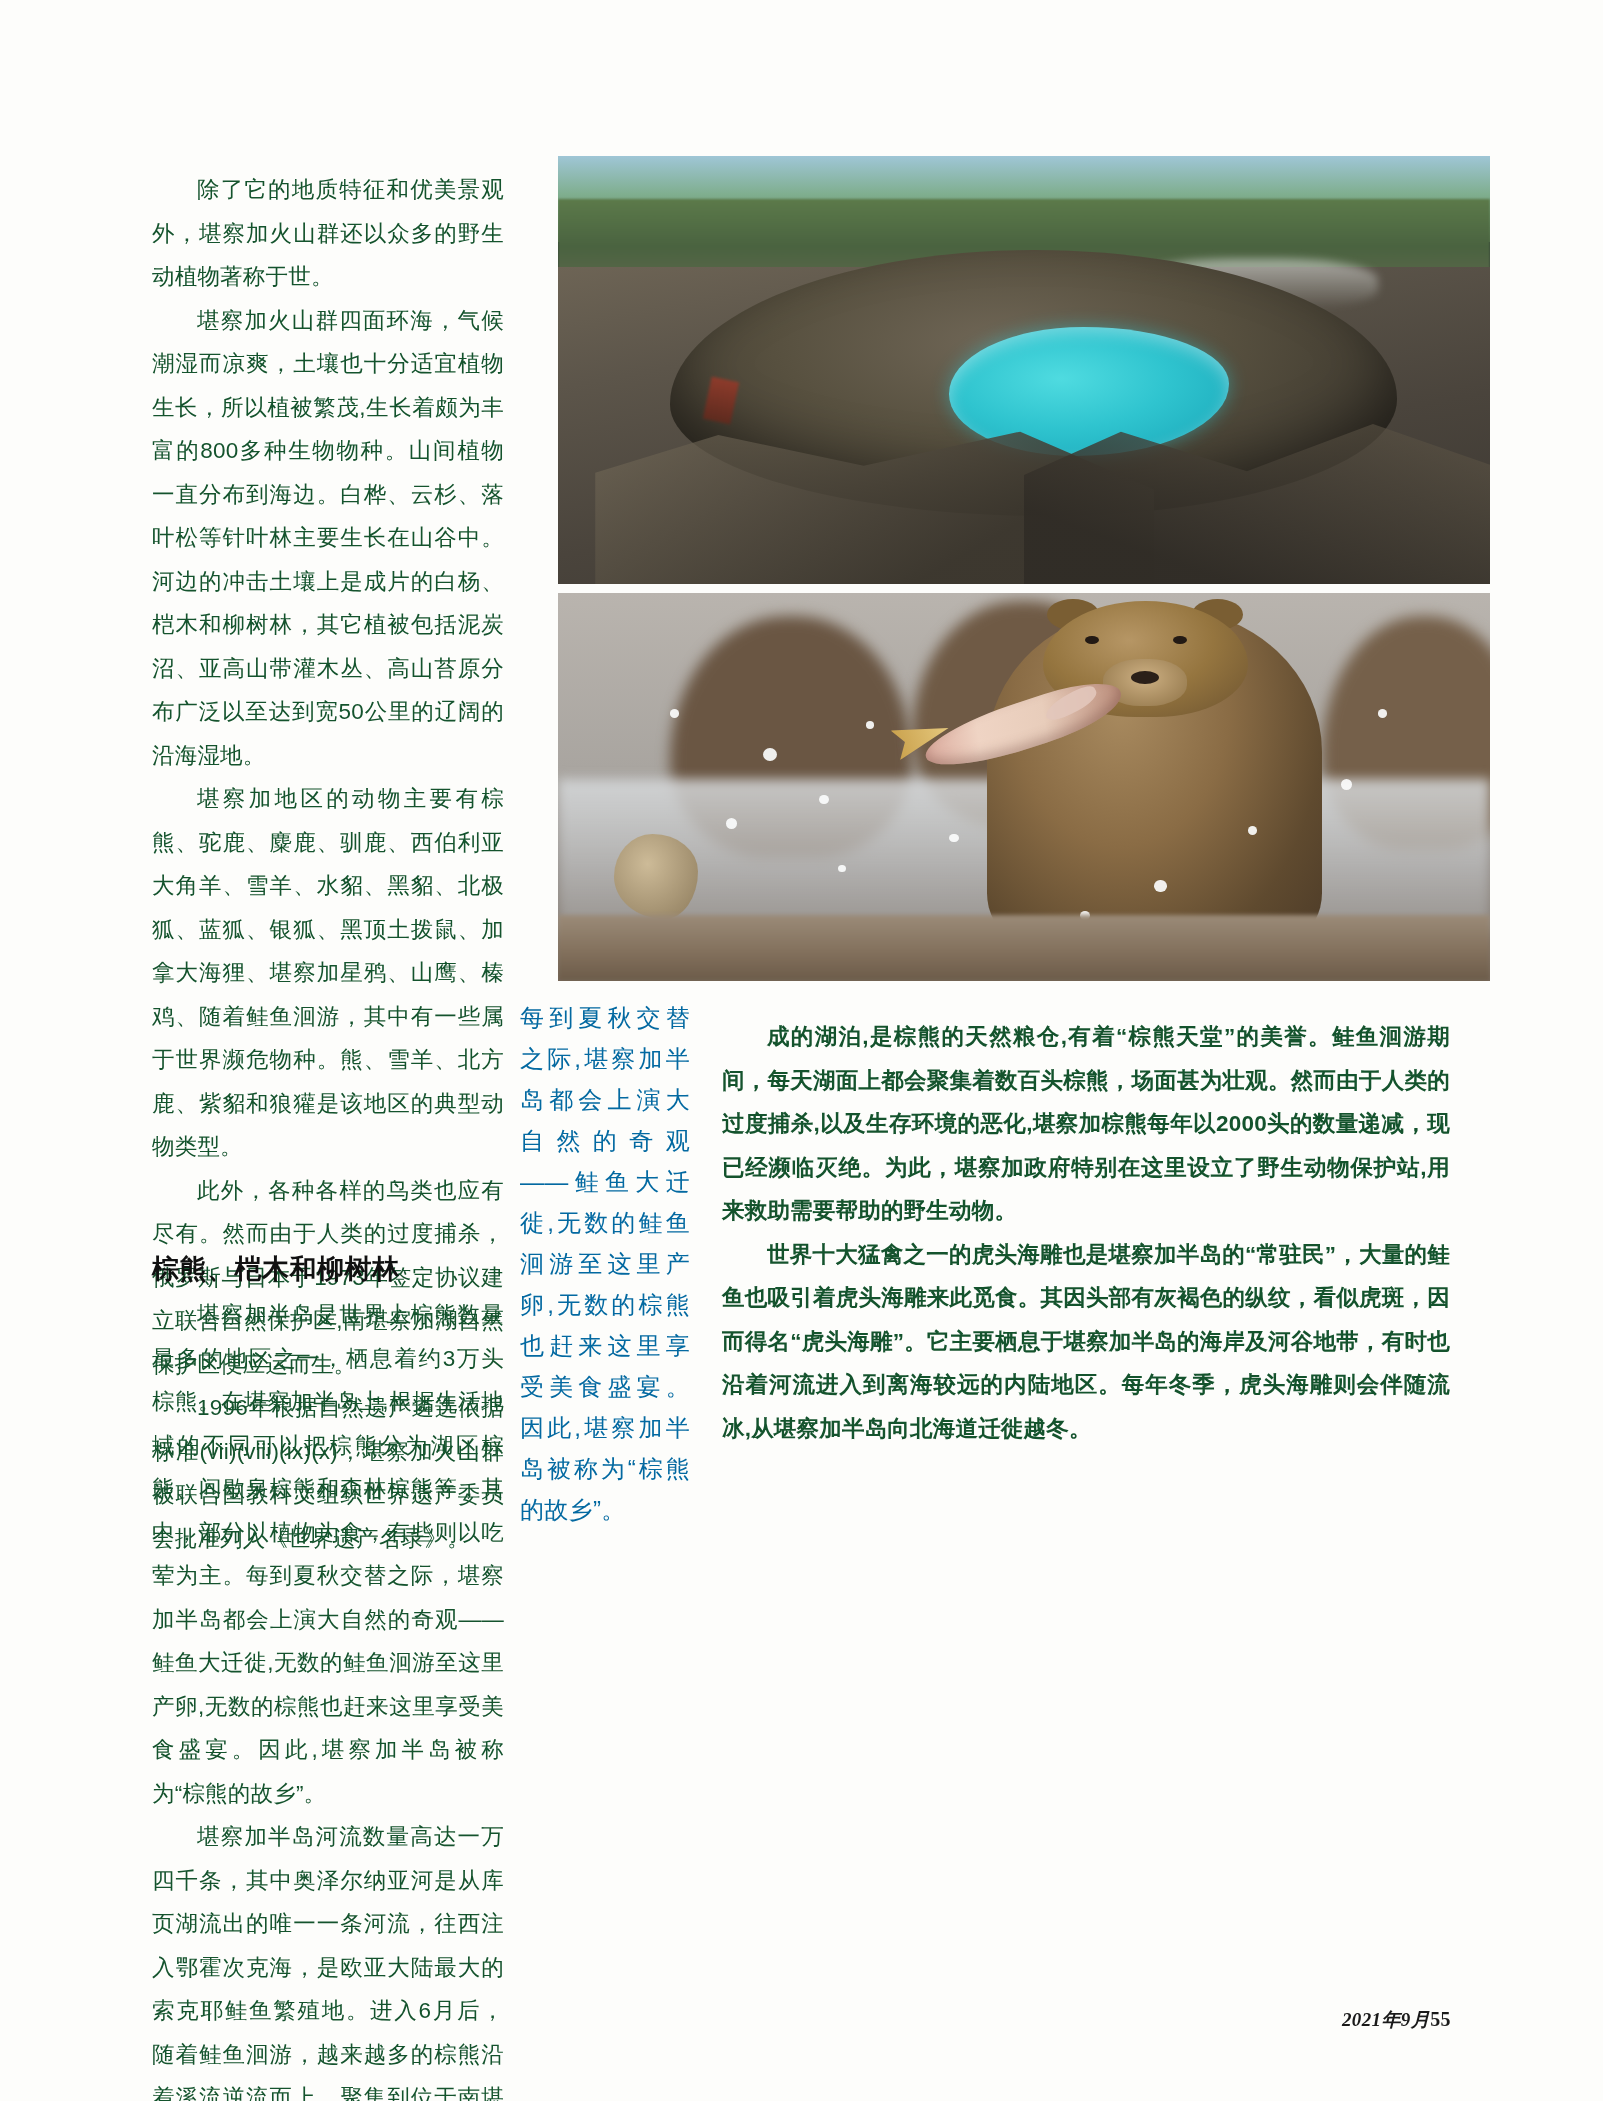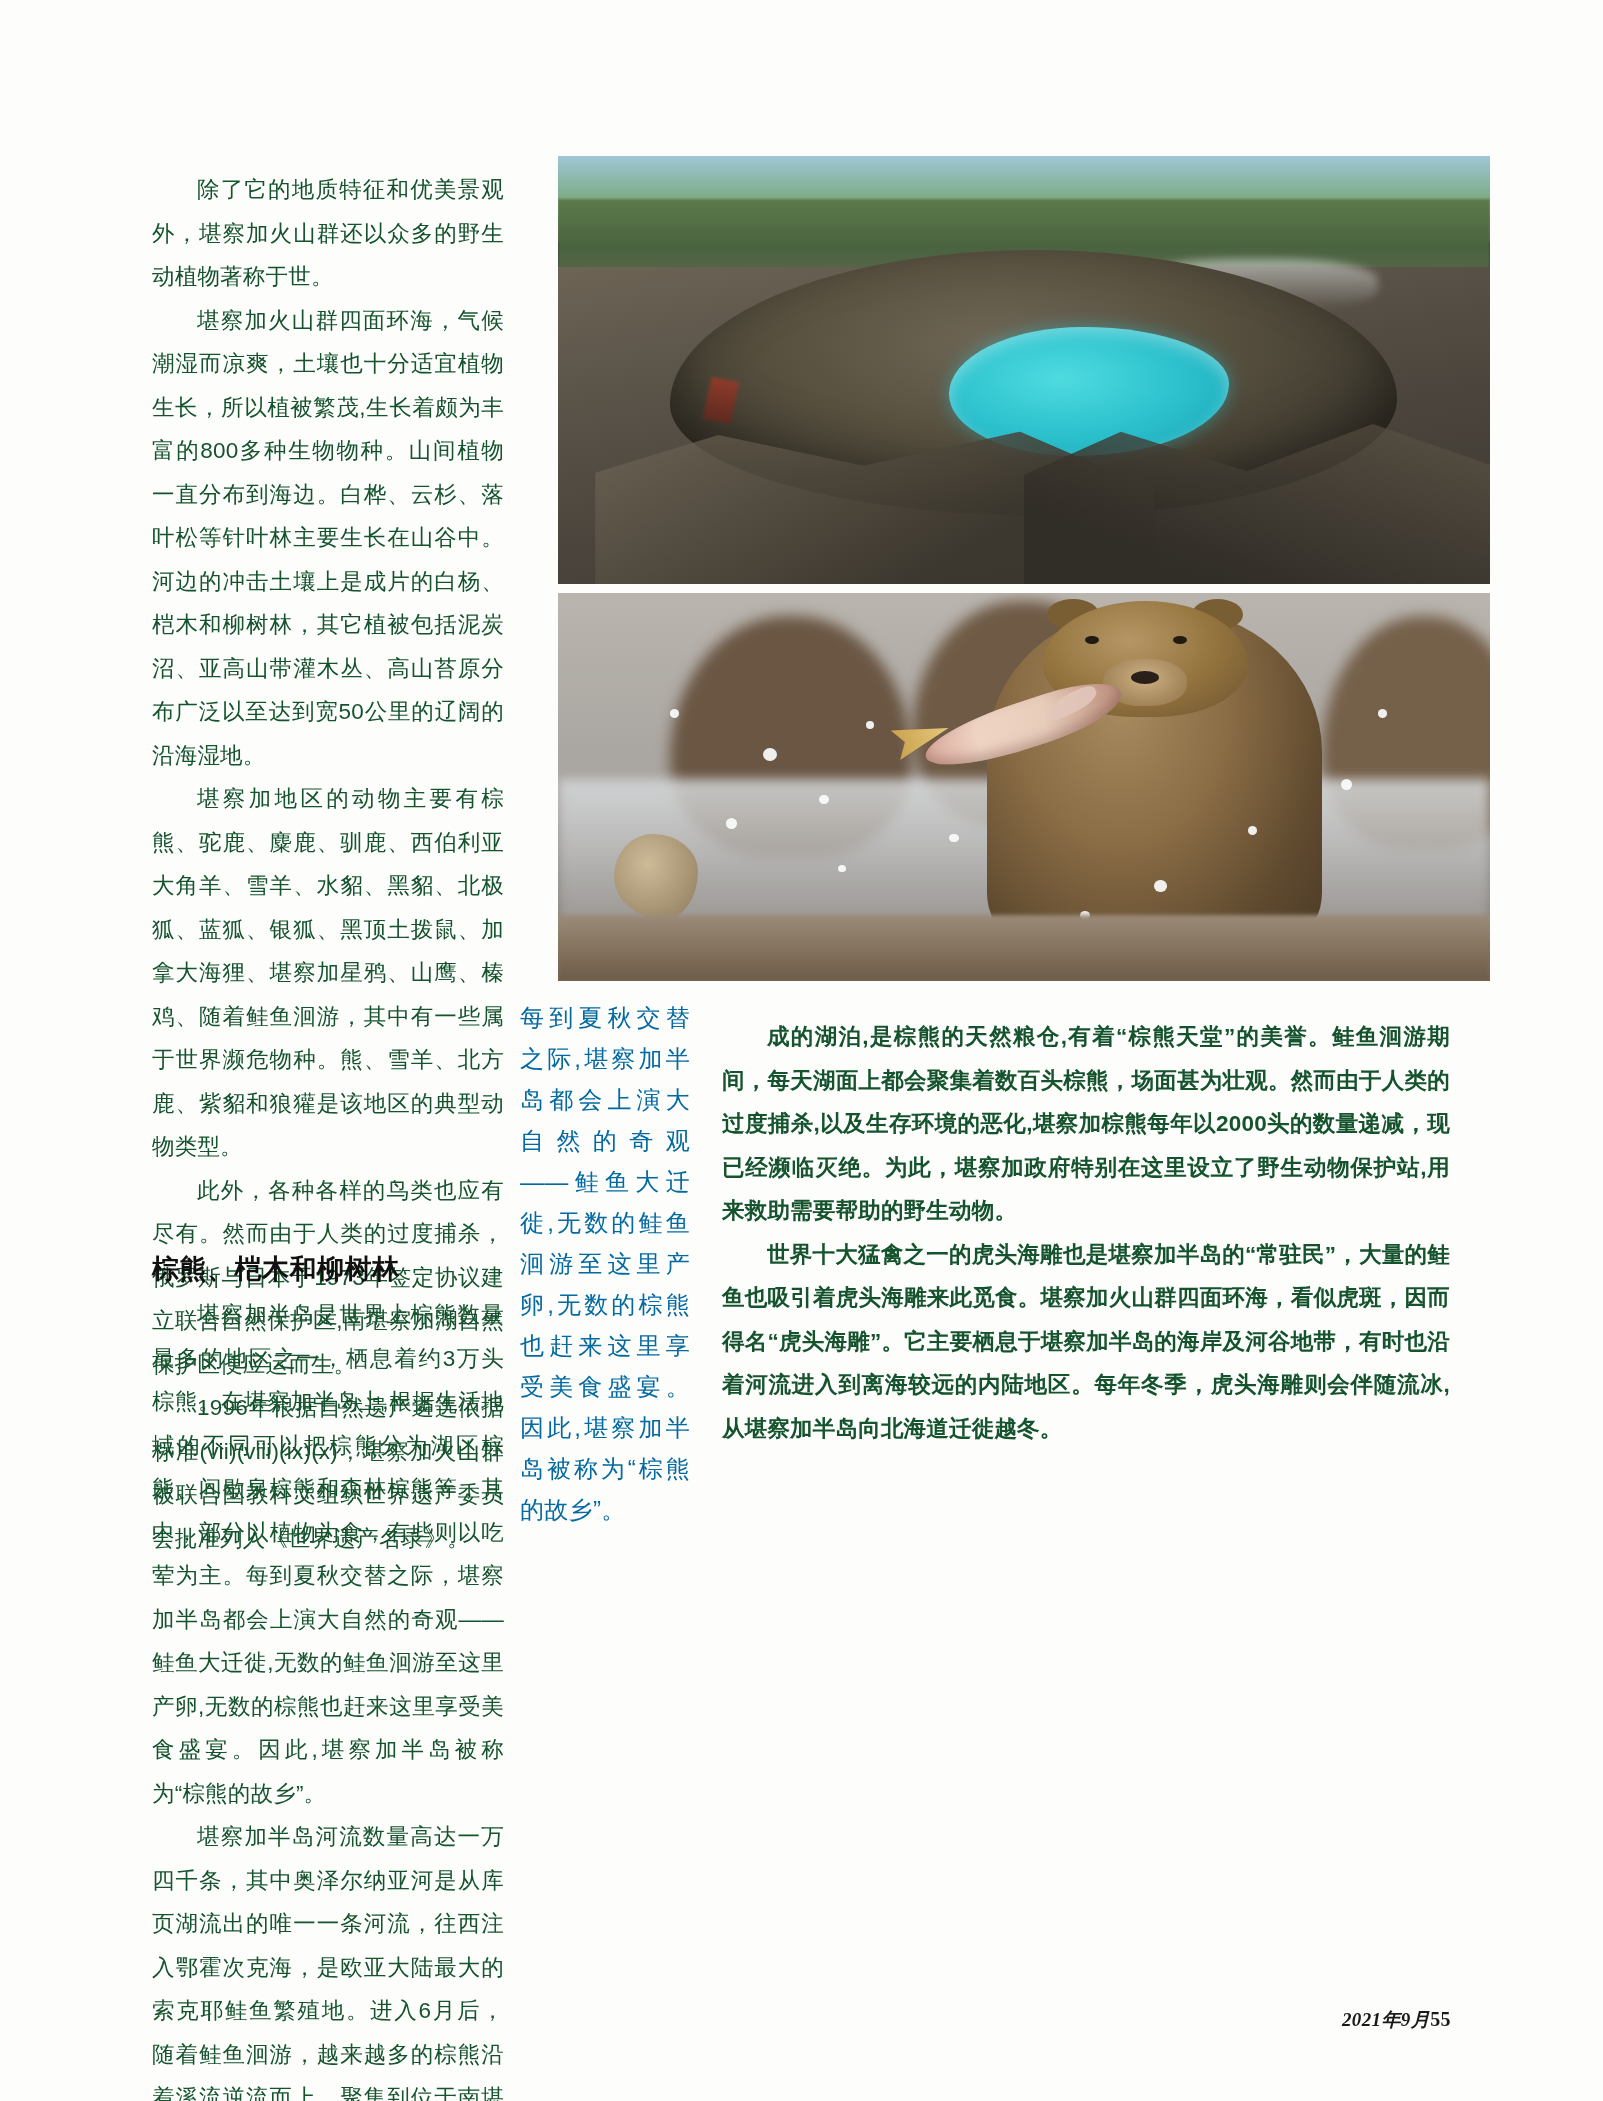--- a/index.html
+++ b/index.html
@@ -304,20 +304,20 @@
       <div class="bear-sand"></div>
     </div>
   </figure>
 
   <aside class="pullquote">
     <p class="pq-text">每到夏秋交替之际,堪察加半岛都会上演大自然的奇观——鲑鱼大迁徙,无数的鲑鱼洄游至这里产卵,无数的棕熊也赶来这里享受美食盛宴。因此,堪察加半岛被称为“棕熊的故乡”。</p>
   </aside>
 
   <div class="col-right">
     <p class="body-p">成的湖泊,是棕熊的天然粮仓,有着“棕熊天堂”的美誉。鲑鱼洄游期间，每天湖面上都会聚集着数百头棕熊，场面甚为壮观。然而由于人类的过度捕杀,以及生存环境的恶化,堪察加棕熊每年以2000头的数量递减，现已经濒临灭绝。为此，堪察加政府特别在这里设立了野生动物保护站,用来救助需要帮助的野生动物。</p>
-    <p class="body-p">世界十大猛禽之一的虎头海雕也是堪察加半岛的“常驻民”，大量的鲑鱼也吸引着虎头海雕来此觅食。堪察加火山群四面环海，看似虎斑，因而得名“虎头海雕”。它主要栖息于堪察加半岛的海岸及河谷地带，有时也沿着河流进入到离海较远的内陆地区。每年冬季，虎头海雕则会伴随流冰,从堪察加半岛向北海道迁徙越冬。</p>
+    <p class="body-p">世界十大猛禽之一的虎头海雕也是堪察加半岛的“常驻民”，大量的鲑鱼也吸引着虎头海雕来此觅食。其因头部有灰褐色的纵纹，看似虎斑，因而得名“虎头海雕”。它主要栖息于堪察加半岛的海岸及河谷地带，有时也沿着河流进入到离海较远的内陆地区。每年冬季，虎头海雕则会伴随流冰,从堪察加半岛向北海道迁徙越冬。</p>
   </div>
 
   <div class="footer">
     <span>2021年9月</span><span class="pg">55</span>
   </div>
 
 </div>
 
 </body></html>

